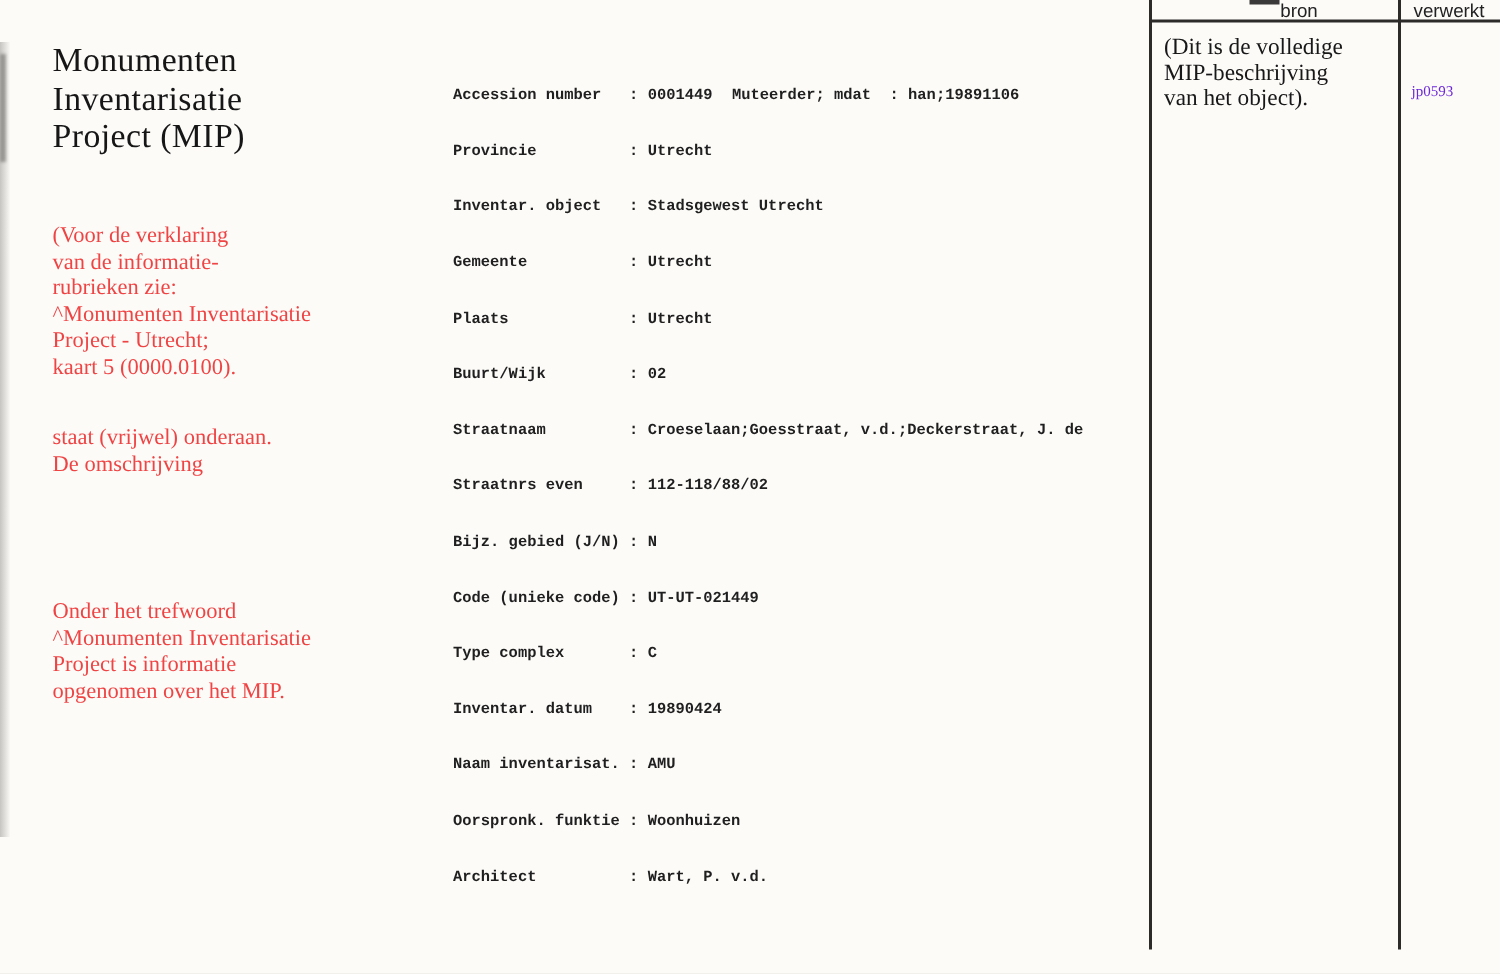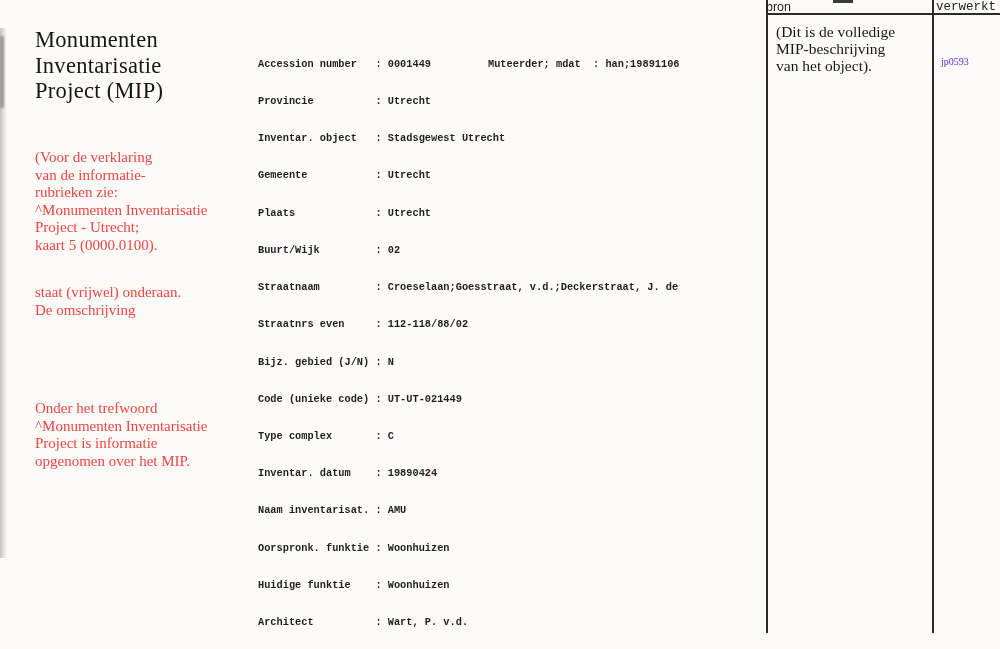--- a/index.html
+++ b/index.html
@@ -21,35 +21,35 @@
   .b{font-weight:normal;}
   .note1{top:149px;}
   .note2{top:284px;}
   .note3{top:400px;}
 
   
   .record{position:absolute;left:258px;top:33px;width:520px;
           font-family:"Liberation Mono",monospace;font-size:10.3px;line-height:12.4px;
           font-weight:bold;color:#1f1f1f;white-space:pre;}
   .frow{position:relative;}
-  .fl{display:inline-block;width:19ch;}
+  .fl{display:inline-block;width:19ch;margin-left:44px;}
   .fv{margin-left:1ch;}
   .mut{position:absolute;left:230px;top:0;}
   .mut .mc{margin-left:2ch;}
   .mut .mv{margin-left:1ch;}
 
   
   .vline{position:absolute;top:0;width:2px;height:633px;background:#2c2b29;}
   .v1{left:766px;}
   .v2{left:932px;}
   .hline{position:absolute;left:766px;top:13px;width:234px;height:2px;background:#2c2b29;}
   .th{position:absolute;top:1px;font-family:"Liberation Sans",sans-serif;
       font-size:12.5px;line-height:13px;color:#222;}
-  .th-bron{left:766px;width:200px;text-align:left;}
-  .th-verw{left:932px;width:68px;text-align:center;font-family:Liberation Mono, monospace;}
+  .th-bron{left:766px;width:200px;text-align:center;}
+  .th-verw{left:932px;width:68px;text-align:center;}
   .rnote{position:absolute;left:776px;top:23px;margin:0;width:150px;
          font-size:15.5px;line-height:17px;color:#181818;}
   .rnote .ln{display:block;}
   .rcode{position:absolute;left:941px;top:56px;font-size:10px;color:#6d28d9;}
 </style>
 </head>
 <body>
 
 <div class="page">
 
@@ -91,21 +91,20 @@
     <div class="frow"><span class="fl">Plaats</span><span class="fc">:</span><span class="fv">Utrecht</span></div>
     <div class="frow"><span class="fl">Buurt/Wijk</span><span class="fc">:</span><span class="fv">02</span></div>
     <div class="frow"><span class="fl">Straatnaam</span><span class="fc">:</span><span class="fv">Croeselaan;Goesstraat, v.d.;Deckerstraat, J. de</span></div>
     <div class="frow"><span class="fl">Straatnrs even</span><span class="fc">:</span><span class="fv">112-118/88/02</span></div>
     <div class="frow"><span class="fl">Bijz. gebied (J/N)</span><span class="fc">:</span><span class="fv">N</span></div>
     <div class="frow"><span class="fl">Code (unieke code)</span><span class="fc">:</span><span class="fv">UT-UT-021449</span></div>
     <div class="frow"><span class="fl">Type complex</span><span class="fc">:</span><span class="fv">C</span></div>
     <div class="frow"><span class="fl">Inventar. datum</span><span class="fc">:</span><span class="fv">19890424</span></div>
     <div class="frow"><span class="fl">Naam inventarisat.</span><span class="fc">:</span><span class="fv">AMU</span></div>
     <div class="frow"><span class="fl">Oorspronk. funktie</span><span class="fc">:</span><span class="fv">Woonhuizen</span></div>
-    <div class="frow"><span class="fl">Huidige funktie</span><span class="fc">:</span><span class="fv">Woonhuizen</span></div>
     <div class="frow"><span class="fl">Architect</span><span class="fc">:</span><span class="fv">Wart, P. v.d.</span></div>
     
     
     
     
 
     
 
     
 

